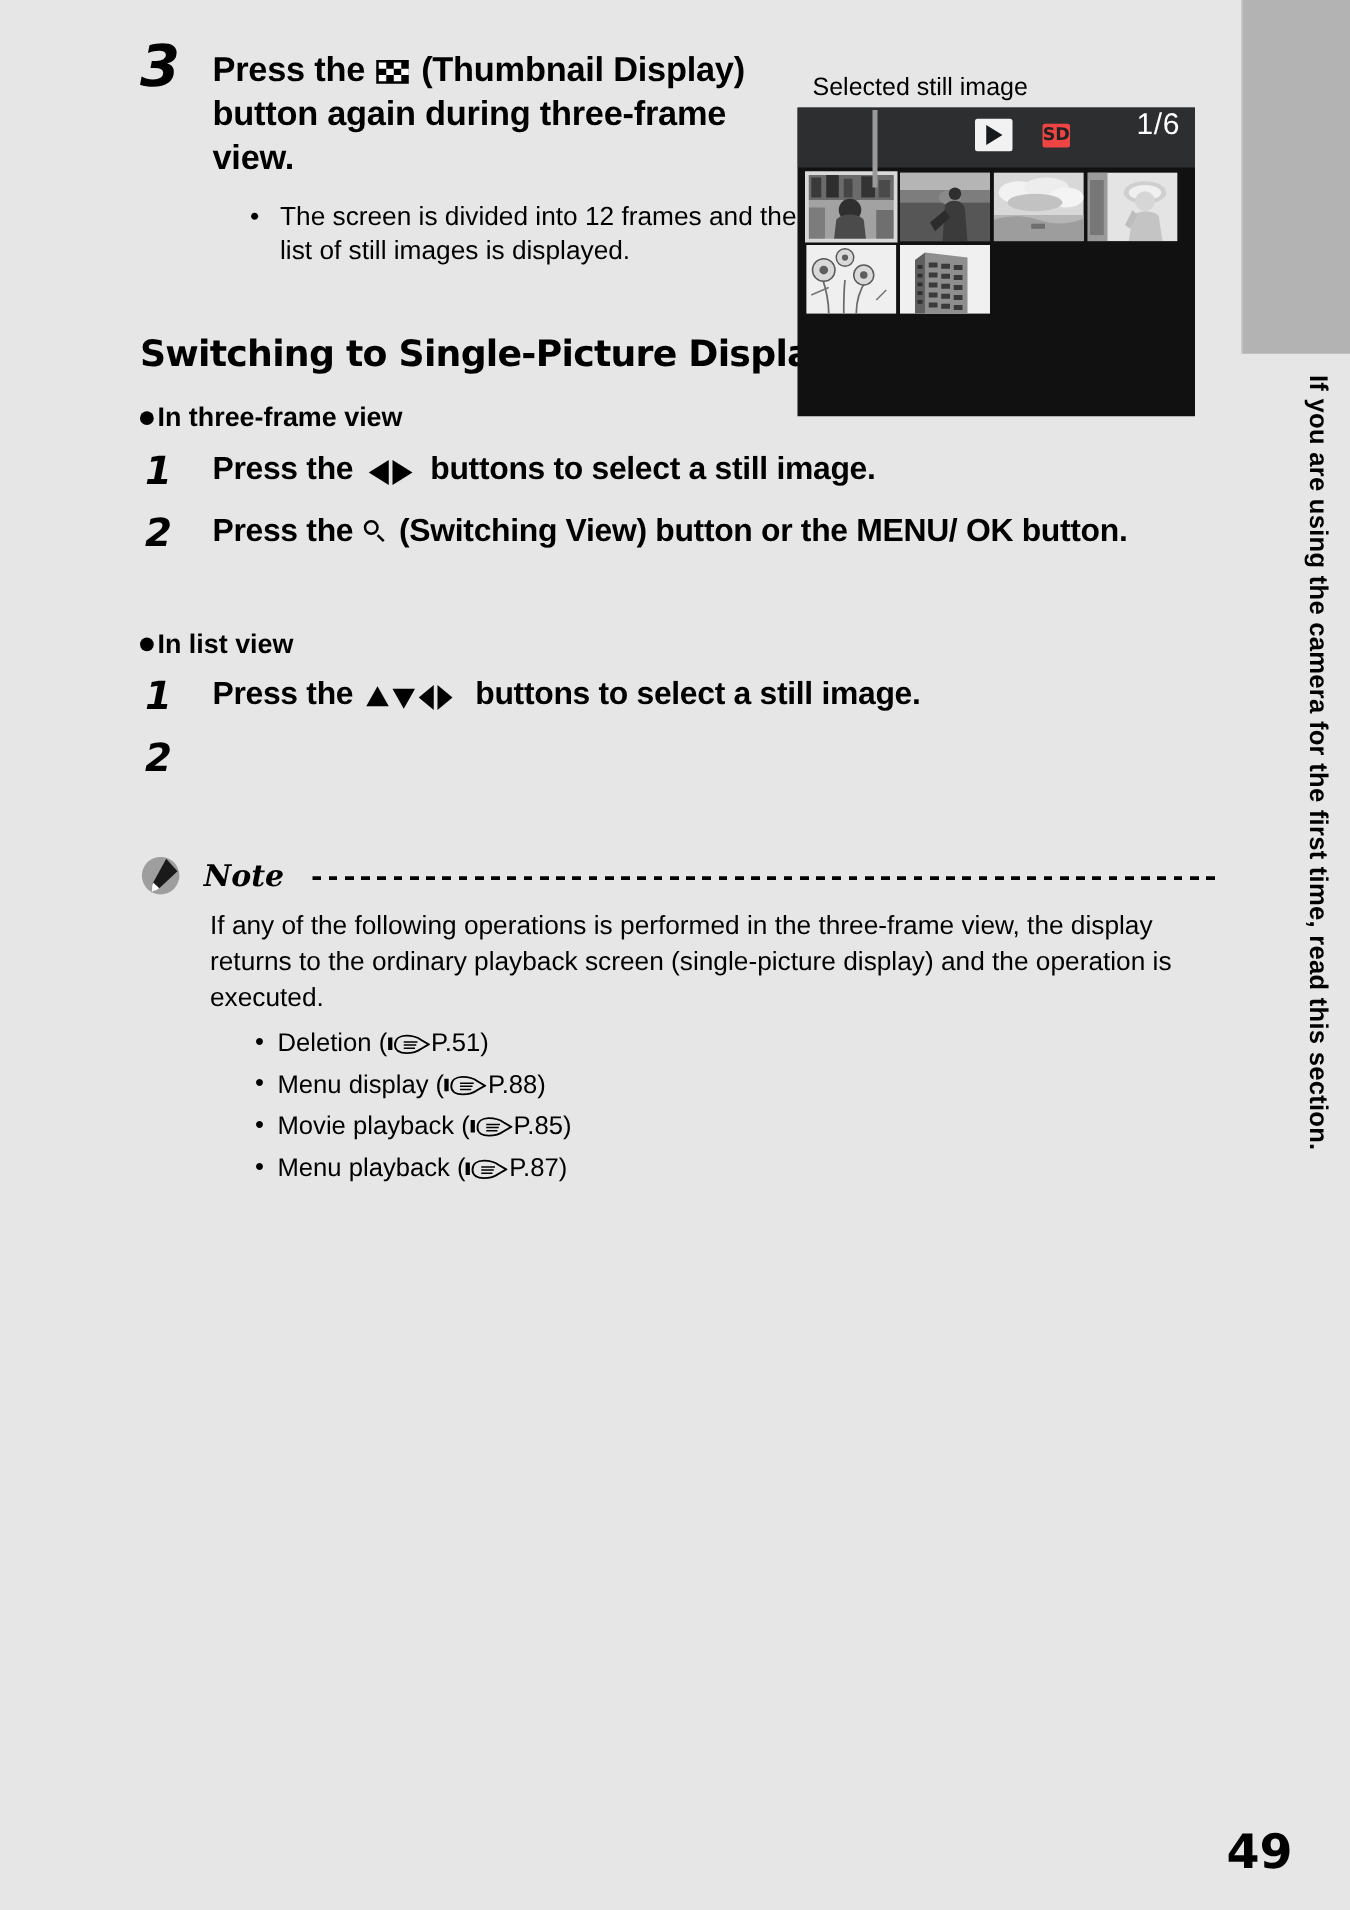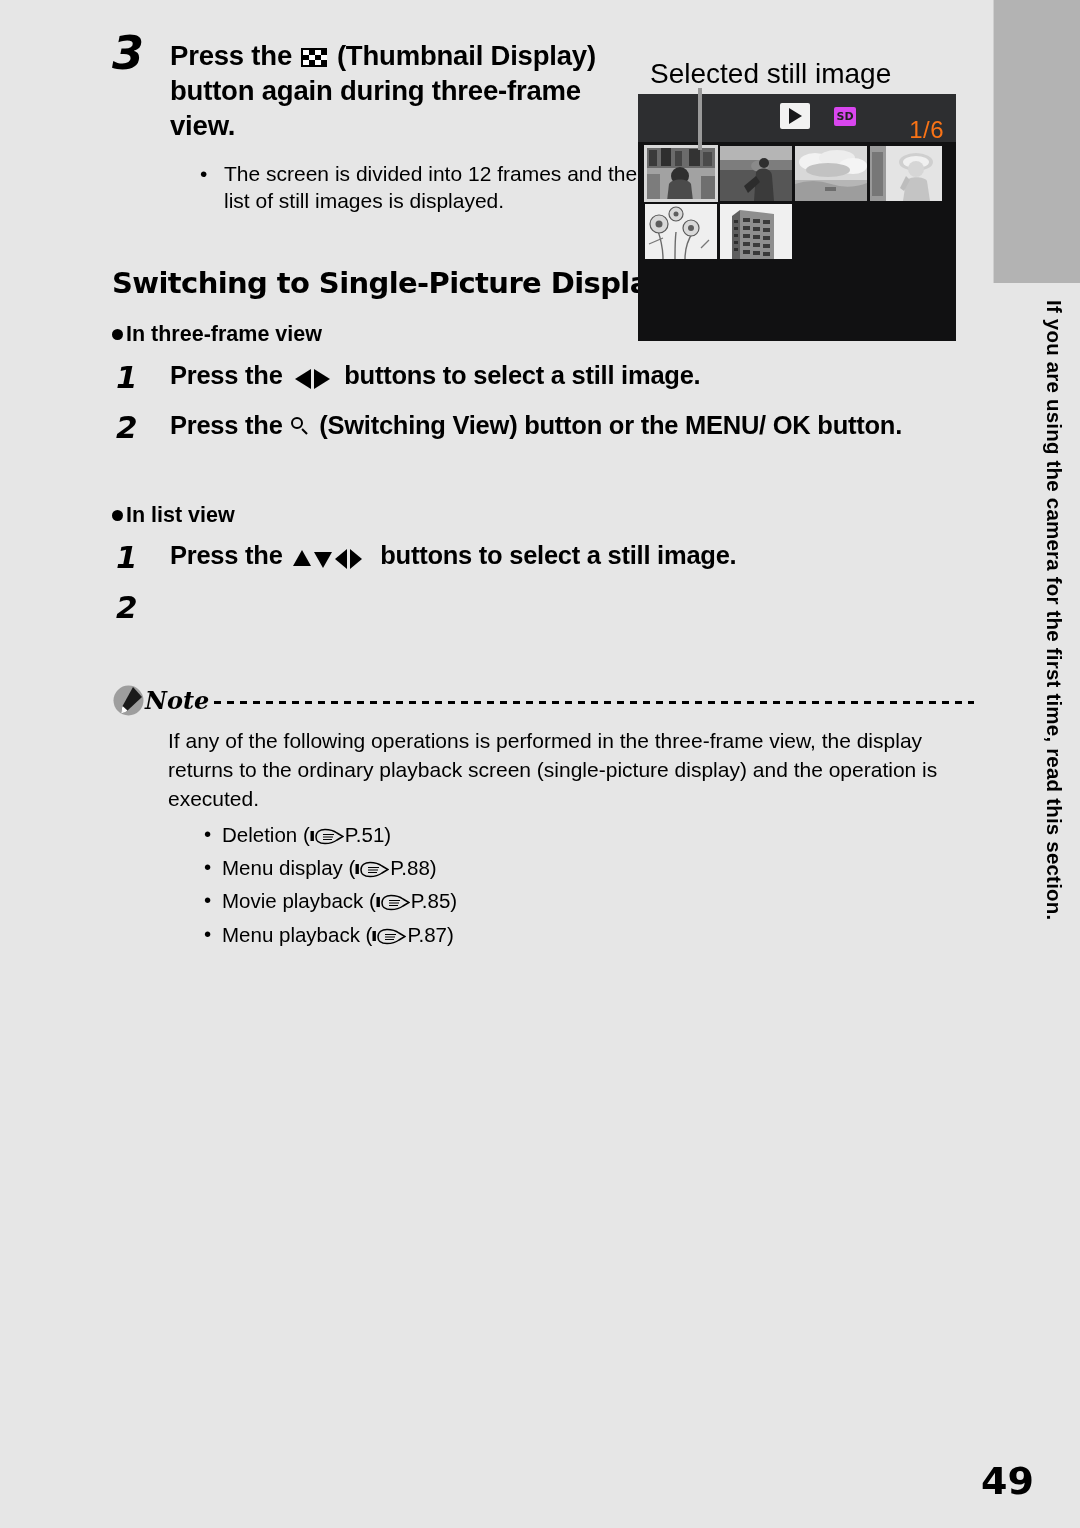--- a/index.html
+++ b/index.html
@@ -148,21 +148,21 @@
   .arrows svg { display: inline-block; vertical-align: middle; }
 
   
   .figure {
     position: absolute;
     left: 638px;
     top: 60px;
     width: 318px;
   }
   .fig-caption {
-    font-size: 28px;
+    font-size: 20px;
     line-height: 1;
     margin-bottom: 6px;
     padding-left: 12px;
   }
   .leader-line {
     position: absolute;
     left: 60px;
     top: 28px;
     width: 4px;
     height: 62px;
@@ -193,33 +193,33 @@
     position: absolute;
     left: 9px; top: 5px;
     border-left: 13px solid #18191b;
     border-top: 8px solid transparent;
     border-bottom: 8px solid transparent;
   }
   .st-sd {
     position: absolute;
     left: 196px; top: 13px;
     width: 22px; height: 19px;
-    background: #d946ef;
+    background: #ef4444;
     border-radius: 2px;
     color: #222;
-    font-size: 11px;
+    font-size: 14px;
     font-weight: bold;
     text-align: center;
     line-height: 19px;
     font-family: "DejaVu Sans", sans-serif;
   }
   .st-count {
     position: absolute;
-    right: 12px; top: 24px;
-    color: #f97316;
+    right: 12px; top: 2px;
+    color: #ffffff;
     font-size: 24px;
     line-height: 1;
     letter-spacing: 0.5px;
   }
   .thumb-grid {
     position: absolute;
     left: 7px;
     top: 52px;
     width: 304px;
   }
@@ -288,21 +288,21 @@
   }
 
   
   .note {
     margin-top: 48px;
     position: relative;
   }
   .note-head {
     display: flex;
     align-items: center;
-    gap: 0;
+    gap: 18px;
   }
   .note-icon {
     width: 33px; height: 33px;
     position: relative;
     flex: 0 0 auto;
   }
   .note-label {
     font-family: "DejaVu Serif", serif;
     font-weight: bold;
     font-style: italic;

